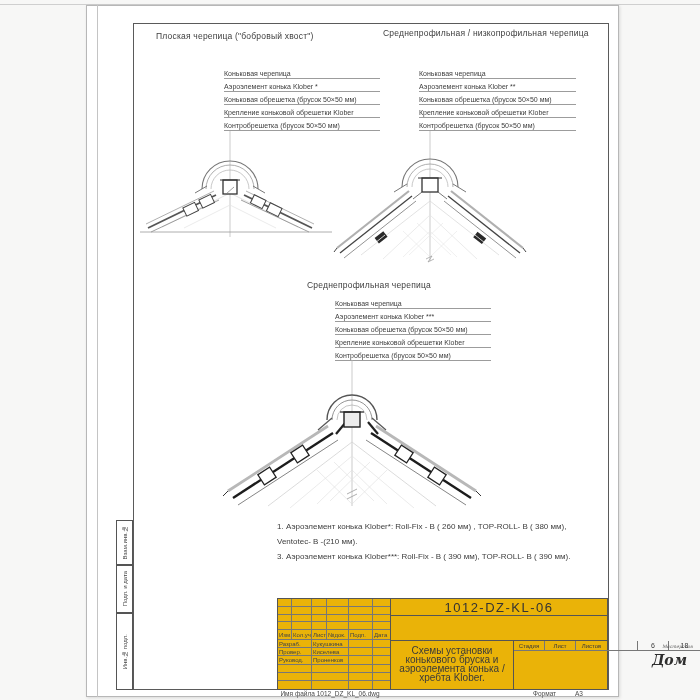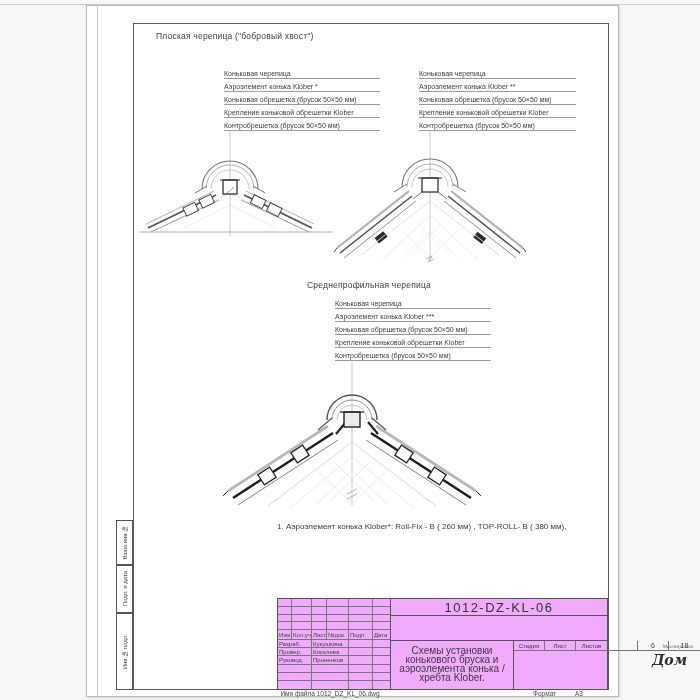--- a/index.html
+++ b/index.html
@@ -18,21 +18,21 @@
   
   .sec-title{font-size:8.5px;color:#3d3d3d;letter-spacing:.2px;white-space:nowrap;}
   
   .callouts{font-size:7px;color:#3d3d3d;}
   .co{height:13px;border-bottom:1px solid #9c9c9c;display:flex;align-items:flex-end;
       padding-bottom:1px;white-space:nowrap;overflow:hidden;}
   
   .notes{font-size:8px;color:#3d3d3d;}
   .note-line{height:15px;line-height:15px;white-space:nowrap;}
   
-  #titleblock{left:277px;top:598px;width:331px;height:92px;border:1px solid #555;background:#f0abfc;}
+  #titleblock{left:277px;top:598px;width:331px;height:92px;border:1px solid #555;background:#eab308;}
   #tb-left{position:absolute;left:0;top:0;bottom:0;width:113px;border-right:1px solid #555;
     display:flex;flex-direction:column;font-size:6px;color:#444;}
   .tb-row{display:flex;border-bottom:1px solid #777;}
   .tb-row:last-child{border-bottom:none;}
   .tb-cell{border-right:1px solid #777;overflow:hidden;white-space:nowrap;
     display:flex;align-items:center;padding-left:1px;}
   .tb-cell:last-child{border-right:none;}
   .h8{height:8px;} .h10{height:10px;} .h83{height:8.33px;}
   .cw1{width:14px;} .cw2{width:20px;} .cw3{width:15px;} .cw4{width:22px;} .cw5{width:24px;} .cw6{flex:1;}
   .pw1{width:34px;} .pw2{width:37px;} .pw3{width:24px;} .pw4{flex:1;}
@@ -64,20 +64,21 @@
 <body>
 
 <div id="root">
 
   <div class="abs" id="top-edge"></div>
   <div class="abs" id="sheet"></div>
   <div class="abs" id="margin-line"></div>
   <div class="abs" id="frame"></div>
 
   <div class="abs sec-title" style="left:156px;top:31px;">Плоская черепица ("бобровый хвост")</div>
+  <div class="abs sec-title" style="left:383px;top:28px;">Среднепрофильная  / низкопрофильная  черепица</div>
   <div class="abs sec-title" style="left:307px;top:280px;">Среднепрофильная черепица</div>
 
   <div class="abs callouts" style="left:224px;top:66px;width:156px;">
     <div class="co">Коньковая черепица</div>
     <div class="co">Аэроэлемент конька Klober *</div>
     <div class="co">Коньковая обрешетка (брусок 50×50 мм)</div>
     <div class="co">Крепление коньковой обрешетки Klober</div>
     <div class="co">Контробрешетка (брусок 50×50 мм)</div>
   </div>
 
@@ -219,20 +220,22 @@
       <line x1="114" y1="74" x2="124" y2="62" stroke="#222" stroke-width="2.2"></line>
       <line x1="146" y1="62" x2="156" y2="74" stroke="#222" stroke-width="2.2"></line>
       <rect x="122" y="52" width="16" height="15" fill="#ececec" stroke="#222" stroke-width="1.4"></rect>
       <line x1="118" y1="52" x2="142" y2="52" stroke="#222" stroke-width="1.2"></line>
     </g>
     <path d="M 125 134 L 135 129 M 125 139 L 135 134" stroke="#999" stroke-width="0.8" fill="none"></path>
   </svg>
 
   <div class="abs notes" style="left:277px;top:519px;width:332px;">
     <div class="note-line">1. Аэроэлемент конька  Klober*: Roll-Fix - B ( 260 мм) , TOP-ROLL- B ( 380 мм),</div>
+    <div class="note-line">Ventotec- B -(210 мм).</div>
+    <div class="note-line">3. Аэроэлемент конька  Klober***: Roll-Fix - B ( 390 мм), TOP-ROLL- B ( 390 мм).</div>
   </div>
 
   <div class="abs" id="titleblock">
 
     <div id="tb-left">
       <div class="tb-row h8">
         <div class="tb-cell cw1"></div>
           <div class="tb-cell cw2"></div>
           <div class="tb-cell cw3"></div>
         <div class="tb-cell cw4"></div>

